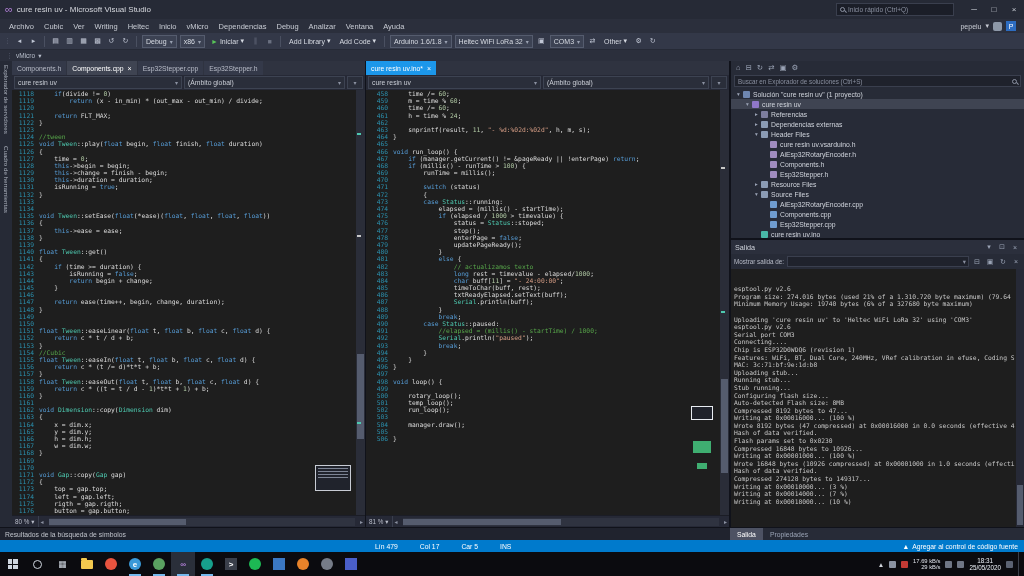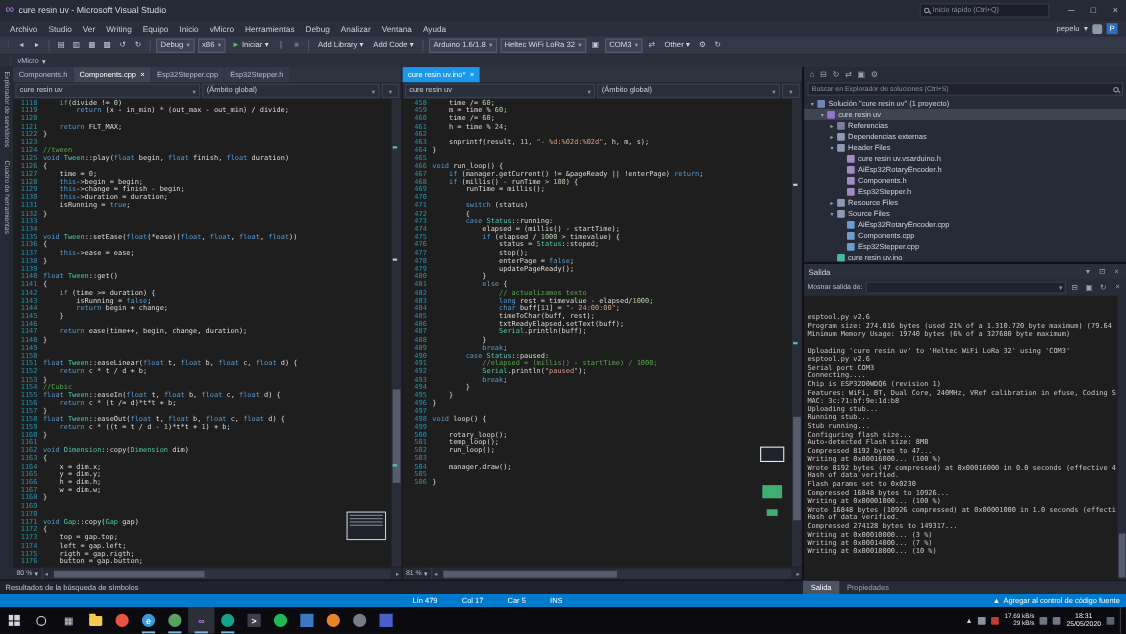--- a/index.html
+++ b/index.html
@@ -145,27 +145,27 @@
     <div class="win-btns">
       <span class="win-btn">─</span>
       <span class="win-btn">□</span>
       <span class="win-btn">×</span>
     </div>
   </div>
 
   <div class="menubar">
     <div id="menu-items" style="display:flex;">
         <div class="menu-item">Archivo</div>
-        <div class="menu-item">Studio</div>
+        <div class="menu-item">Cubic</div>
         <div class="menu-item">Ver</div>
         <div class="menu-item">Writing</div>
-        <div class="menu-item">Equipo</div>
+        <div class="menu-item">Heltec</div>
         <div class="menu-item">Inicio</div>
         <div class="menu-item">vMicro</div>
-        <div class="menu-item">Herramientas</div>
+        <div class="menu-item">Dependencias</div>
         <div class="menu-item">Debug</div>
         <div class="menu-item">Analizar</div>
         <div class="menu-item">Ventana</div>
         <div class="menu-item">Ayuda</div>
       </div>
     <div class="spacer"></div>
     <div class="user-area">
       <span>pepelu</span>
       <span class="caret">▾</span>
       <span class="avatar"></span>

